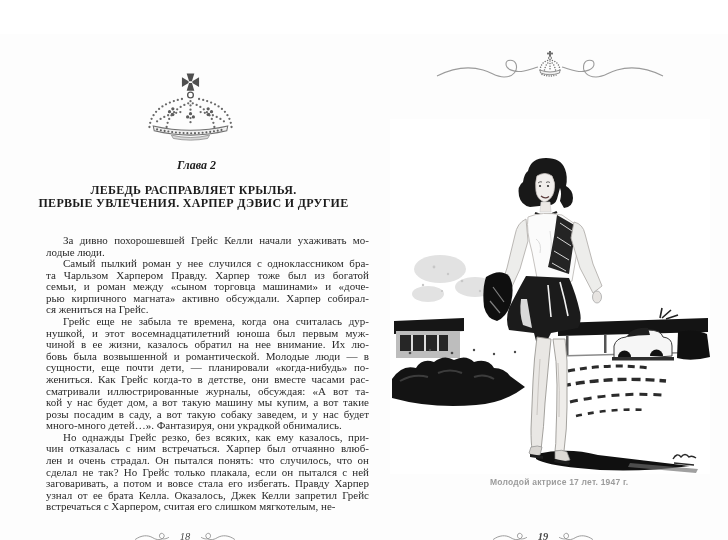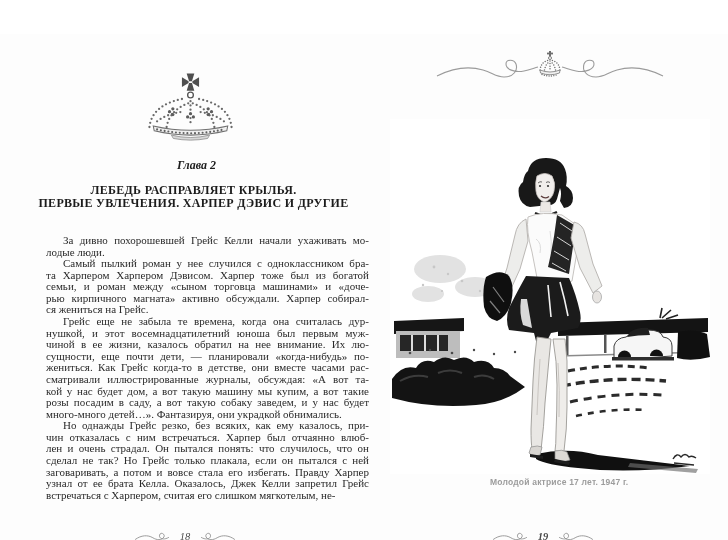--- a/index.html
+++ b/index.html
@@ -97,27 +97,28 @@
 
     <h1 class="title">
       <span>ЛЕБЕДЬ РАСПРАВЛЯЕТ КРЫЛЬЯ.</span><br>
       <span>ПЕРВЫЕ УВЛЕЧЕНИЯ. ХАРПЕР ДЭВИС И ДРУГИЕ</span>
     </h1>
 
     <div class="body">
         <div class="line first just">За дивно похорошевшей Грейс Келли начали ухаживать мо-</div>
         <div class="line">лодые люди.</div>
         <div class="line first just">Самый пылкий роман у нее случился с одноклассником бра-</div>
-        <div class="line just">та Харпером Харпером Дэвисом. Харпер тоже был из богатой</div>
+        <div class="line just">та Чарльзом Харпером Правду. Харпер тоже был из богатой</div>
         <div class="line just">семьи, и роман между «сыном торговца машинами» и «доче-</div>
         <div class="line just">рью кирпичного магната» активно обсуждали. Харпер собирал-</div>
         <div class="line">ся жениться на Грейс.</div>
         <div class="line first just">Грейс еще не забыла те времена, когда она считалась дур-</div>
         <div class="line just">нушкой, и этот восемнадцатилетний юноша был первым муж-</div>
         <div class="line just">чиной в ее жизни, казалось обратил на нее внимание. Их лю-</div>
+        <div class="line just">бовь была возвышенной и романтической. Молодые люди — в</div>
         <div class="line just">сущности, еще почти дети, — планировали «когда-нибудь» по-</div>
         <div class="line just">жениться. Как Грейс когда-то в детстве, они вместе часами рас-</div>
         <div class="line just">сматривали иллюстрированные журналы, обсуждая: «А вот та-</div>
         <div class="line just">кой у нас будет дом, а вот такую машину мы купим, а вот такие</div>
         <div class="line just">розы посадим в саду, а вот такую собаку заведем, и у нас будет</div>
         <div class="line">много-много детей…». Фантазируя, они украдкой обнимались.</div>
         <div class="line first just">Но однажды Грейс резко, без всяких, как ему казалось, при-</div>
         <div class="line just">чин отказалась с ним встречаться. Харпер был отчаянно влюб-</div>
         <div class="line just">лен и очень страдал. Он пытался понять: что случилось, что он</div>
         <div class="line just">сделал не так? Но Грейс только плакала, если он пытался с ней</div>

